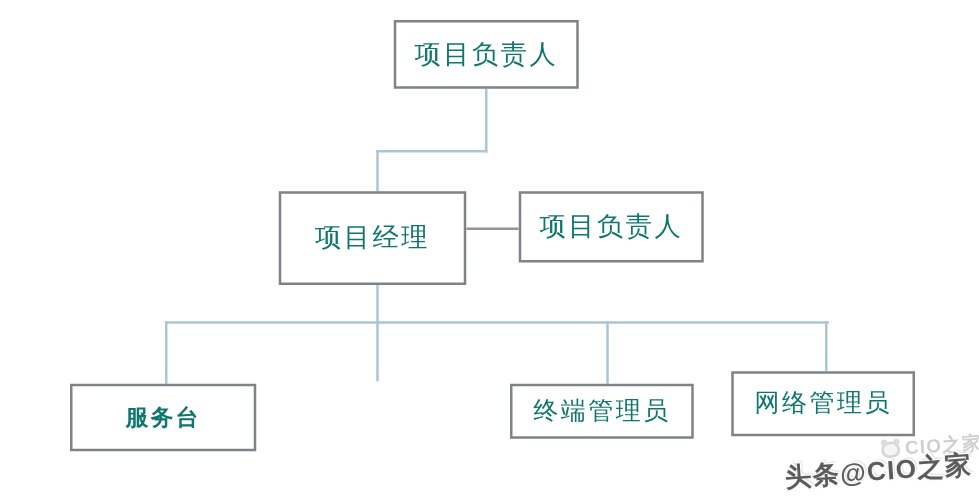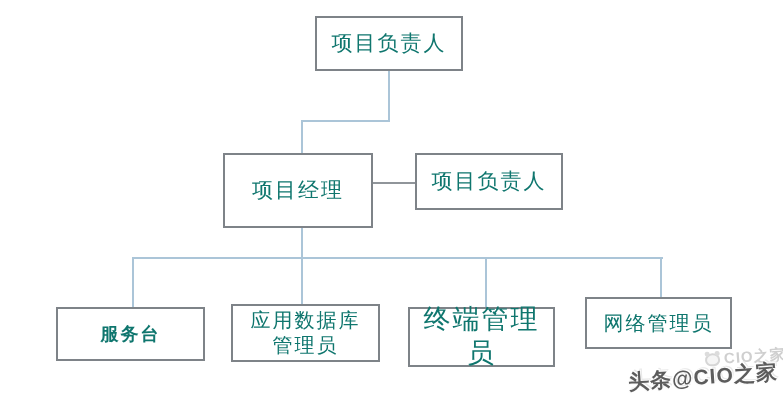--- a/index.html
+++ b/index.html
@@ -97,24 +97,22 @@
   <div class="conn" style="left:660px; top:257px; width:2px; height:51px;"></div>
 
   <div class="node" style="left:315px; top:16px;  width:148px; height:55px; font-size:21px;">项目负责人</div>
 
   <div class="node" style="left:223px; top:153px; width:150px; height:75px; font-size:21px;">项目经理</div>
 
   <div class="node" style="left:415px; top:153px; width:148px; height:57px; font-size:21px;">项目负责人</div>
 
   <div class="node" style="left:56px;  top:307px; width:149px; height:54px; font-size:18px;font-weight:bold;">服务台</div>
 
-  <div class="node" style="left:231px; top:304px; width:149px; height:58px; font-size:20px;">应用数据库
-管理员</div>
 
-  <div class="node" style="left:408px; top:307px; width:147px; height:60px; font-size:27px;">终端管理员</div>
+  <div class="node" style="left:408px; top:307px; width:147px; height:44px; font-size:20px;">终端管理员</div>
 
   <div class="node" style="left:585px; top:297px; width:147px; height:52px; font-size:20px;">网络管理员</div>
 
   <div class="watermark">
     <div class="wm-ghost">
       <span class="wm-logo"></span>
       <span>CIO之家</span>
     </div>
     <div class="wm-main">头条@CIO之家</div>
   </div>

